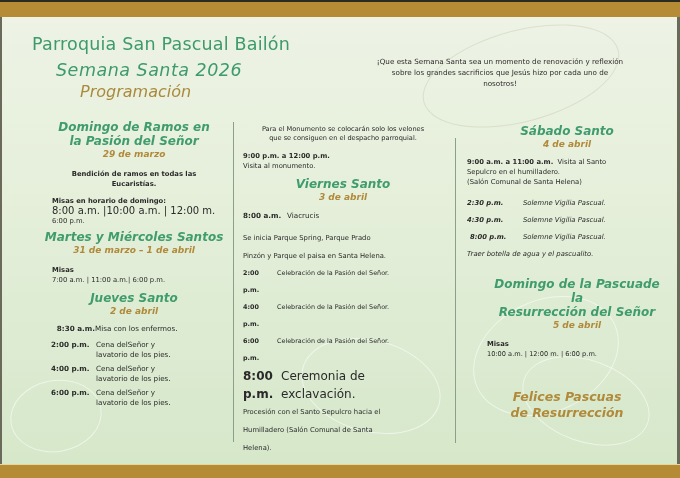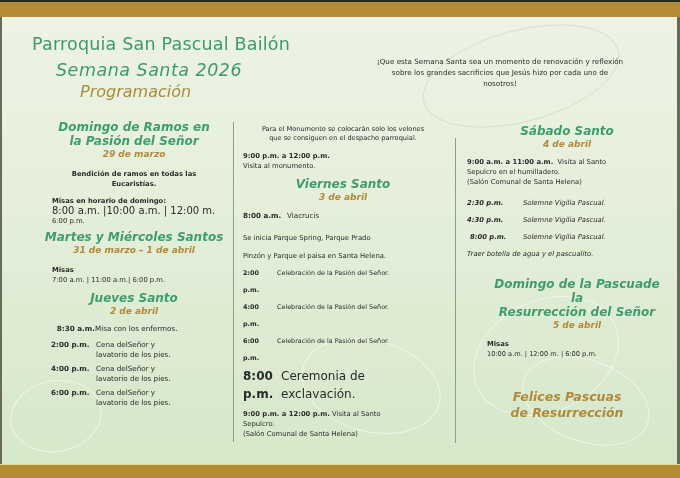--- a/index.html
+++ b/index.html
@@ -180,20 +180,25 @@
           <span>Celebración de la Pasión del Señor.</span>
         </div>
         <div class="row" style="font-size:6.4px; line-height:17px;">
           <span class="t" style="width:34px;">6:00 p.m.</span>
           <span>Celebración de la Pasión del Señor.</span>
         </div>
         <div class="row" style="font-size:12px; line-height:18px;">
           <span class="t" style="width:38px;">8:00 p.m.</span>
           <span>Ceremonia de exclavación.</span>
         </div>
+        <div class="txt" style="font-size:6.8px; line-height:18px;">
+          <div>Procesión con el Santo Sepulcro hacia el</div>
+          <div>Humilladero (Salón Comunal de Santa</div>
+          <div>Helena).</div>
+        </div>
         <div class="txt" style="font-size:6.8px; margin-top:6px;">
           <div><span class="b">9:00 p.m. a 12:00 p.m.</span> <span>Visita al Santo</span></div>
           <div>Sepulcro.</div>
           <div>(Salón Comunal de Santa Helena)</div>
         </div>
       </div>
     </div>
   </div>
 
   <div class="col c3">

